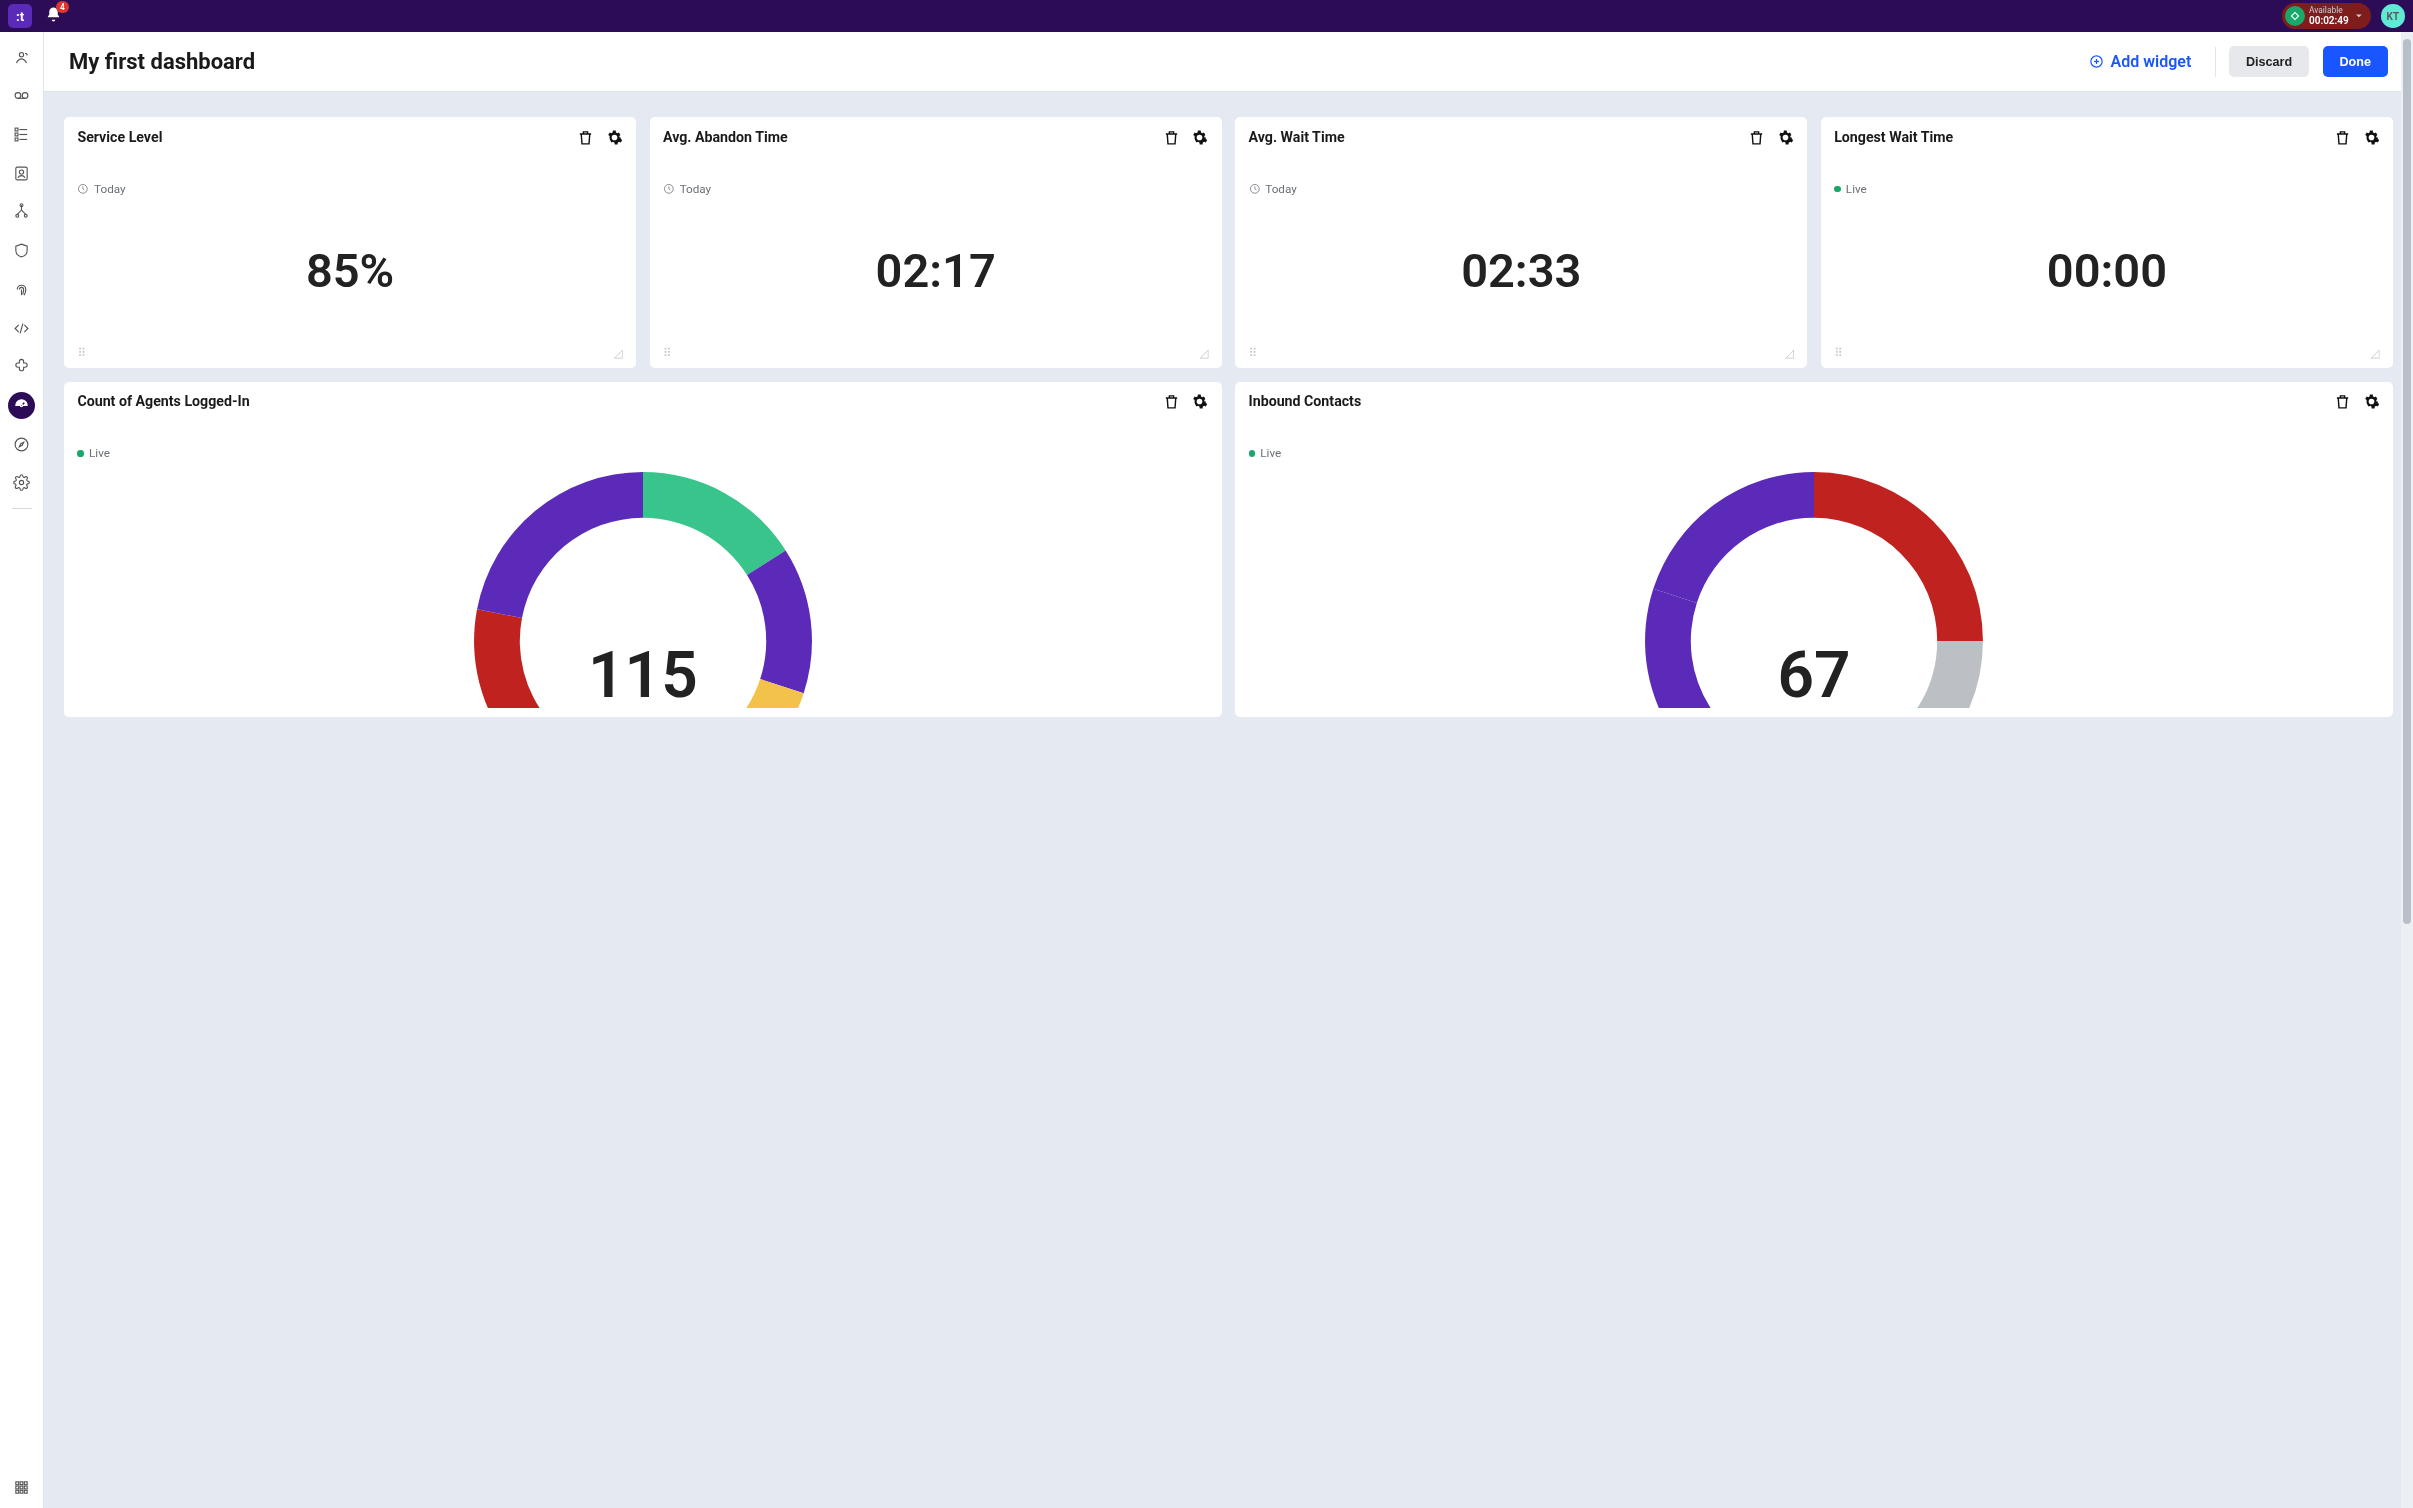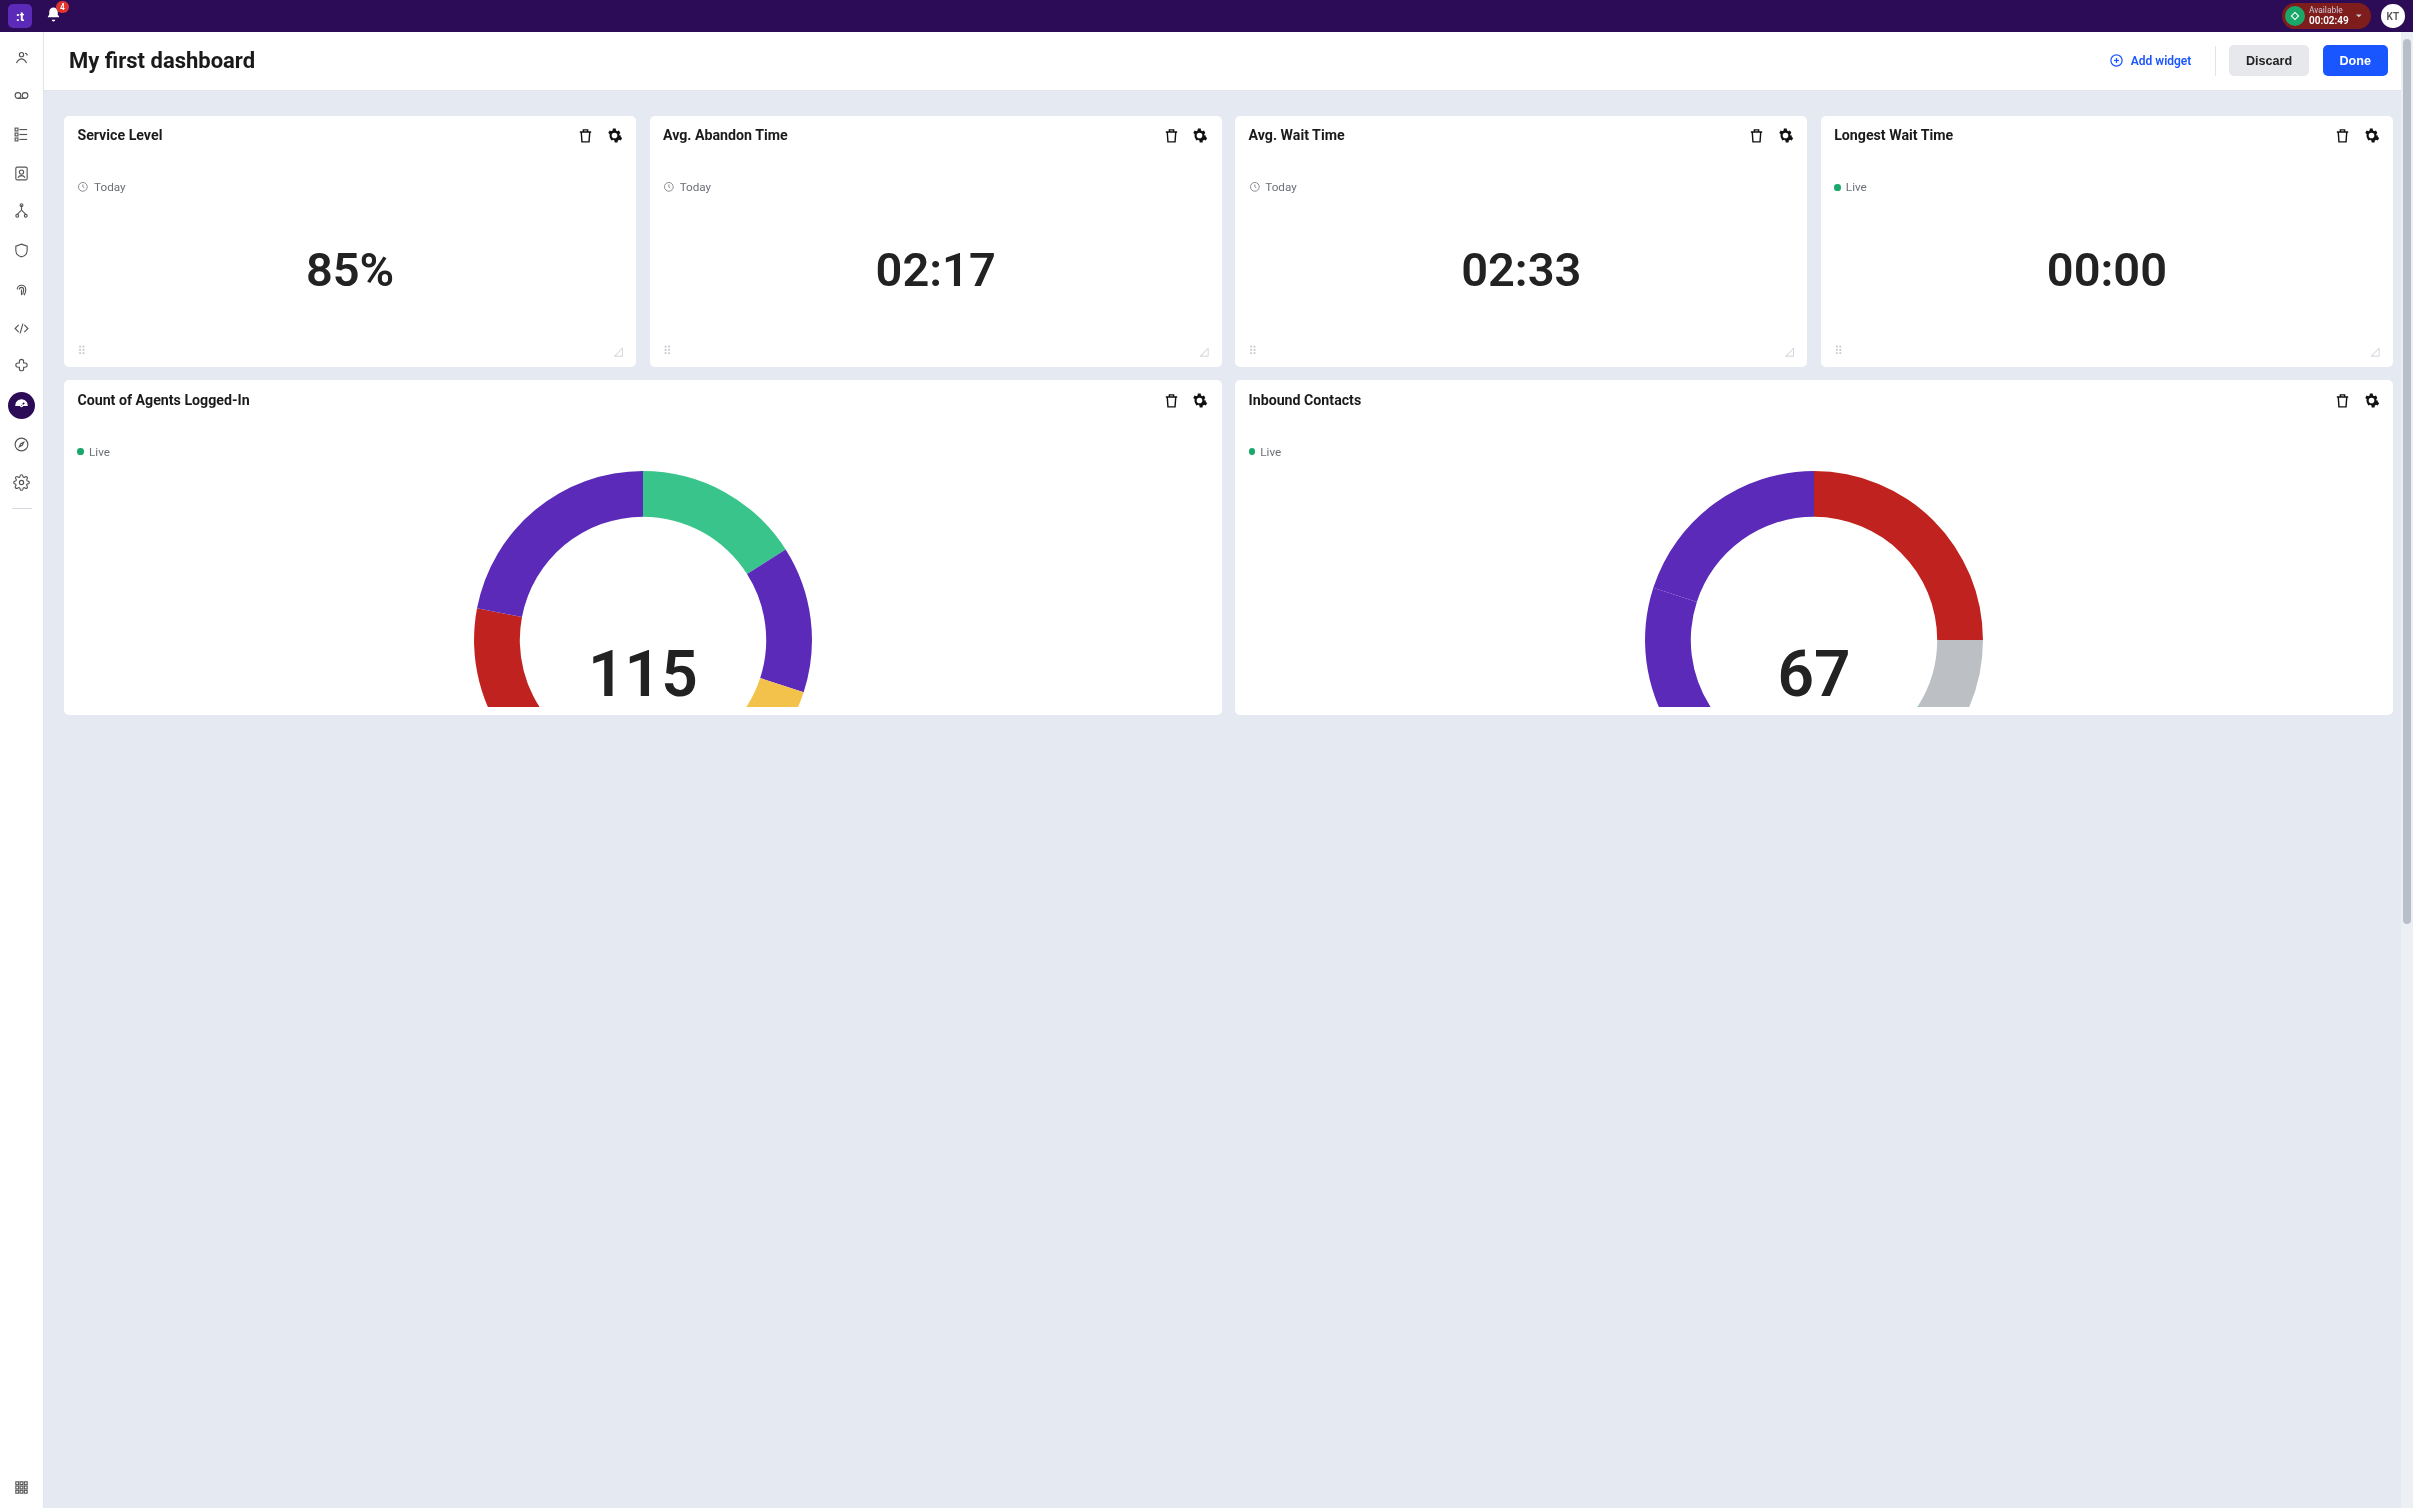--- a/index.html
+++ b/index.html
@@ -77,21 +77,21 @@
     display: flex; flex-direction: column;
     color: #fff;
     line-height: 1.1;
   }
   .status-label { font-size: 8.4px; color: #cfc8db; }
   .status-time  { font-size: 10px; font-weight: 600; }
   .status-chevron { fill: #cfc8db; width: 11.7px; height: 11.7px; }
   .avatar {
     width: 23.5px; height: 23.5px;
     border-radius: 50%;
-    background: #ffffff;
+    background: #5eead4;
     color: #555;
     font-size: 10px;
     font-weight: 600;
     display: flex;
     align-items: center;
     justify-content: center;
   }
 
   
   .layout {
@@ -152,21 +152,21 @@
     font-weight: 700;
     flex-shrink: 0;
   }
   .header-spacer { flex: 1; }
   .add-widget {
     display: inline-flex;
     align-items: center;
     gap: 6.7px;
     color: #1a56ff;
     font-weight: 600;
-    font-size: 12px;
+    font-size: 16px;
     cursor: pointer;
     padding: 6.7px 10px;
   }
   .add-widget svg { width: 15px; height: 15px; stroke: #1a56ff; fill: none; stroke-width: 2; }
   .vert-divider { width: 0.8px; height: 30px; background: #e1e4e9; }
   .btn {
     padding: 8.4px 17px;
     border-radius: 5px;
     font-size: 12.6px;
     font-weight: 600;

